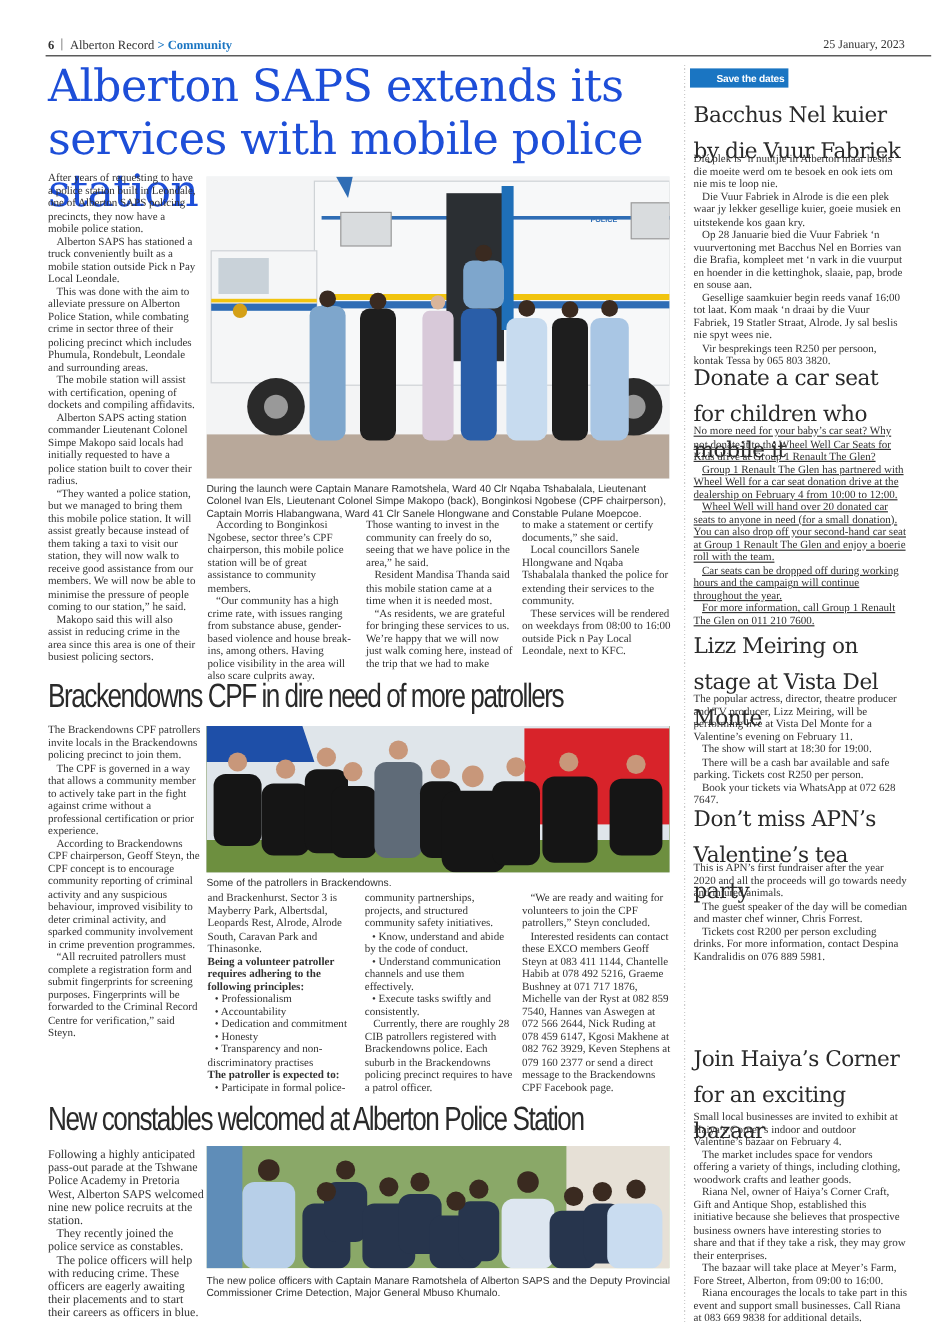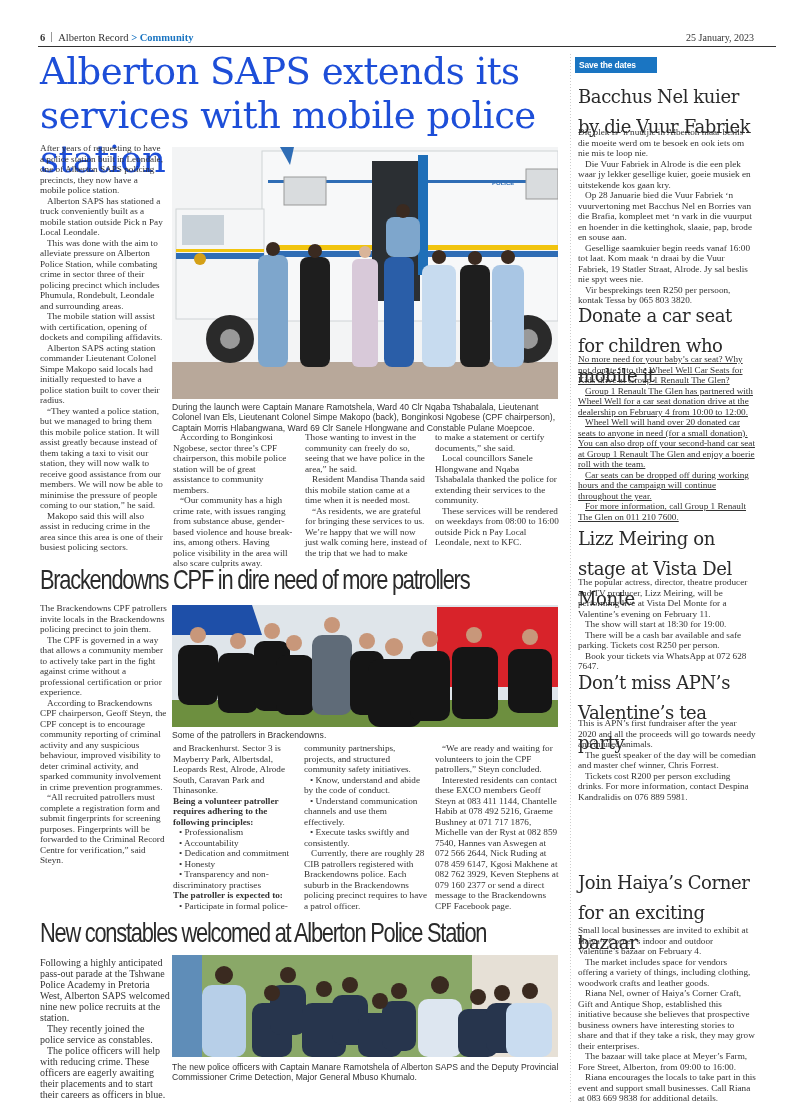--- a/index.html
+++ b/index.html
@@ -24,21 +24,21 @@
   .body-text p.noind { text-indent: 0; }
   .body-text p.bold { font-weight: bold; text-indent: 0; }
   .body-text p.bullet { text-indent: 6px; }
 
   .caption { font-family: "Liberation Sans", sans-serif; font-size: 8.6px; line-height: 10.4px; color: #333; }
 
   .photo { overflow: hidden; }
 
   
   .rail-rule { left: 570px; top: 54px; width: 1px; height: 1050px; background: repeating-linear-gradient(to bottom, #ccc 0 1px, transparent 1px 3px); }
-  .tag { left: 575px; top: 57px; width: 82px; height: 16px; background: #1a75c2; color: #fff; font-family: "Liberation Sans", sans-serif; font-weight: bold; font-size: 8.5px; line-height: 16px; padding-left: 4px; letter-spacing: -0.2px; }
+  .tag { left: 575px; top: 57px; width: 82px; height: 16px; background: #1a75c2; color: #fff; font-family: "Liberation Sans", sans-serif; font-weight: bold; font-size: 8.5px; line-height: 16px; padding-left: 22px; letter-spacing: -0.2px; }
   .side-h { left: 578px; width: 200px; font-family: "DejaVu Serif", serif; font-size: 18px; line-height: 30px; color: #2a2a2a; letter-spacing: -0.4px; }
   .side-text { left: 578px; width: 178px; }
 
   .cond-h { font-family: "Liberation Sans", sans-serif; font-size: 25px; color: #2a2a2a; letter-spacing: -1.6px; transform-origin: left top; white-space: nowrap; }
 </style>
 </head>
 <body>
 
 <div class="abs folio">
   <span class="pg">6</span><span class="sep"></span><span>Alberton Record</span>
@@ -101,21 +101,21 @@
         <circle cx="231" cy="64" r="7" fill="#3a2a20"></circle>
       <rect x="250" y="118" width="34" height="102" rx="8" fill="#c7dbef"></rect>
         <circle cx="267" cy="110" r="7" fill="#3a2a20"></circle>
       <rect x="288" y="118" width="30" height="102" rx="8" fill="#1e1e1e"></rect>
         <circle cx="303" cy="111" r="7" fill="#3a2a20"></circle>
       <rect x="320" y="118" width="32" height="102" rx="8" fill="#a9c6e4"></rect>
         <circle cx="336" cy="110" r="7" fill="#3a2a20"></circle>
     </g>
   </svg>
 </div>
-<div class="abs caption" style="left:172px; top:402px; width:390px;">During the launch were Captain Manare Ramotshela, Ward 40 Clr Nqaba Tshabalala, Lieutenant Colonel Ivan Els, Lieutenant Colonel Simpe Makopo (back), Bonginkosi Ngobese (CPF chairperson), Captain Morris Hlabangwana, Ward 69 Clr Sanele Hlongwane and Constable Pulane Moepcoe.</div>
+<div class="abs caption" style="left:172px; top:402px; width:390px;">During the launch were Captain Manare Ramotshela, Ward 40 Clr Nqaba Tshabalala, Lieutenant Colonel Ivan Els, Lieutenant Colonel Simpe Makopo (back), Bonginkosi Ngobese (CPF chairperson), Captain Morris Hlabangwana, Ward 41 Clr Sanele Hlongwane and Constable Pulane Moepcoe.</div>
 
 <div class="abs body-text" style="left:173px; top:432px; width:120px;">
   <p style="text-indent:7px">According to Bonginkosi Ngobese, sector three’s CPF chairperson, this mobile police station will be of great assistance to community members.</p>
   <p>“Our community has a high crime rate, with issues ranging from substance abuse, gender-based violence and house break-ins, among others. Having police visibility in the area will also scare culprits away.</p>
 </div>
 <div class="abs body-text" style="left:305px; top:432px; width:122px;">
   <p>Those wanting to invest in the community can freely do so, seeing that we have police in the area,” he said.</p>
   <p>Resident Mandisa Thanda said this mobile station came at a time when it is needed most.</p>
   <p>“As residents, we are grateful for bringing these services to us. We’re happy that we will now just walk coming here, instead of the trip that we had to make</p>
 </div>

